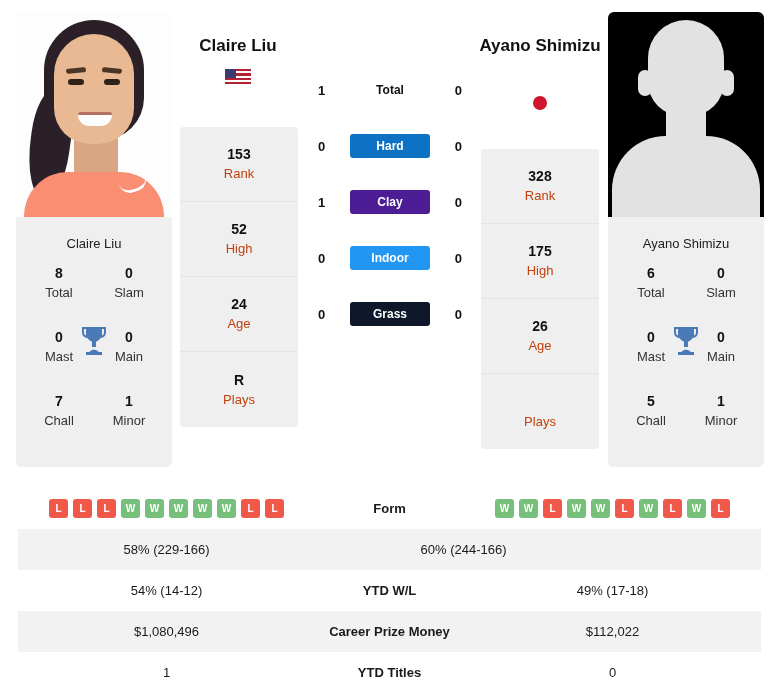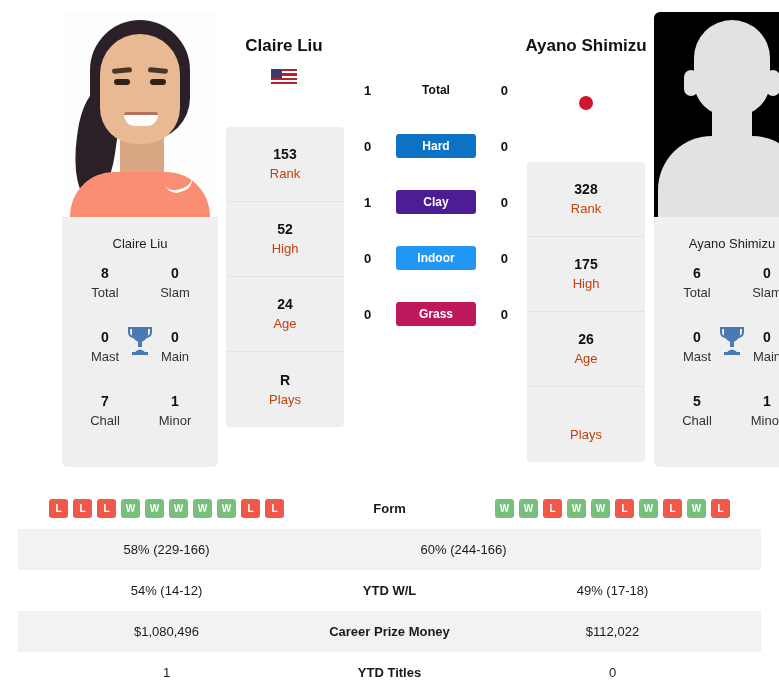--- a/index.html
+++ b/index.html
@@ -11,21 +11,20 @@
     font-family: "Liberation Sans", sans-serif;
     color: #1a1a1a;
     overflow: hidden;
   }
 
   
   .compare {
     position: relative;
     width: 627px;
     height: 480px;
-    margin-left: 46px;
   }
 
   
   .photo-card {
     position: absolute;
     top: 12px;
     width: 156px;
     height: 265px;
     border-radius: 6px;
     overflow: hidden;
@@ -228,21 +227,21 @@
 
   
   .statbox {
     position: absolute;
     width: 118px;
     background: #efefef;
     border-radius: 4px;
     overflow: hidden;
   }
   .statbox.left  { left: 180px; top: 127px; }
-  .statbox.right { left: 481px; top: 162px; }
+  .statbox.right { left: 481px; top: 149px; }
 
   .statcell {
     height: 75px;
     display: flex;
     flex-direction: column;
     align-items: center;
     justify-content: center;
     border-bottom: 1px solid #e3e3e3;
   }
   .statcell:last-child { border-bottom: none; }
@@ -424,21 +423,21 @@
     </div>
 
     <div class="surf-row">
       <span class="surf-val l">0</span>
       <span class="surf-badge" style="background:#2196f3">Indoor</span>
       <span class="surf-val r">0</span>
     </div>
 
     <div class="surf-row">
       <span class="surf-val l">0</span>
-      <span class="surf-badge" style="background:#be185d">Grass</span>
+      <span class="surf-badge" style="background:#0f172a">Grass</span>
       <span class="surf-val r">0</span>
     </div>
   </div>
 
   <div class="statbox left">
     <div class="statcell">
       <span class="v">153</span>
       <span class="k">Rank</span>
     </div>
     <div class="statcell">

